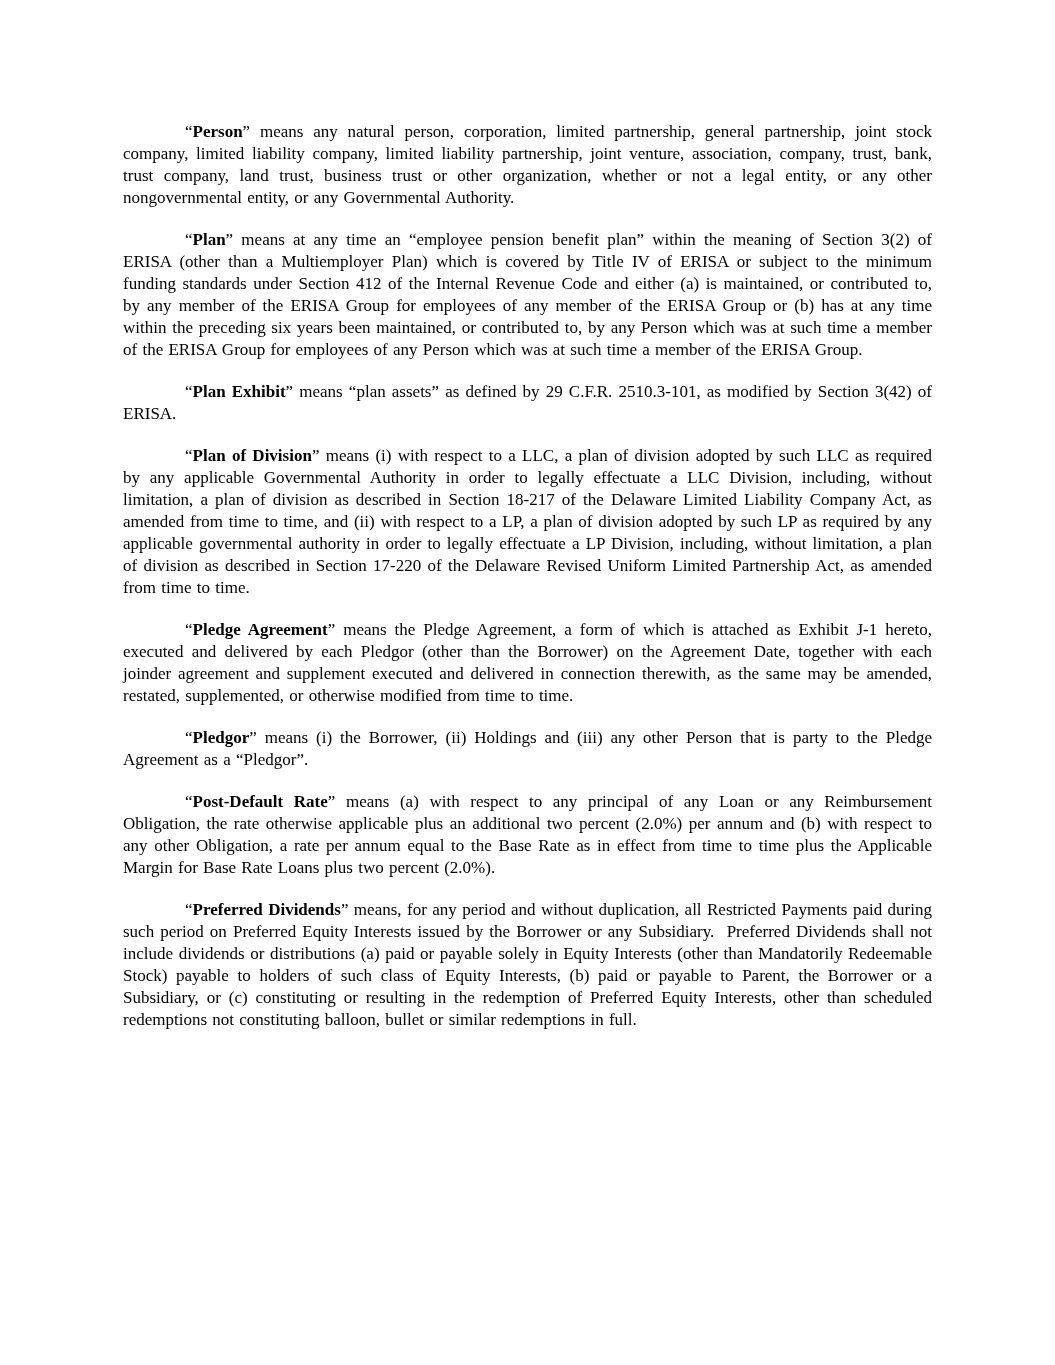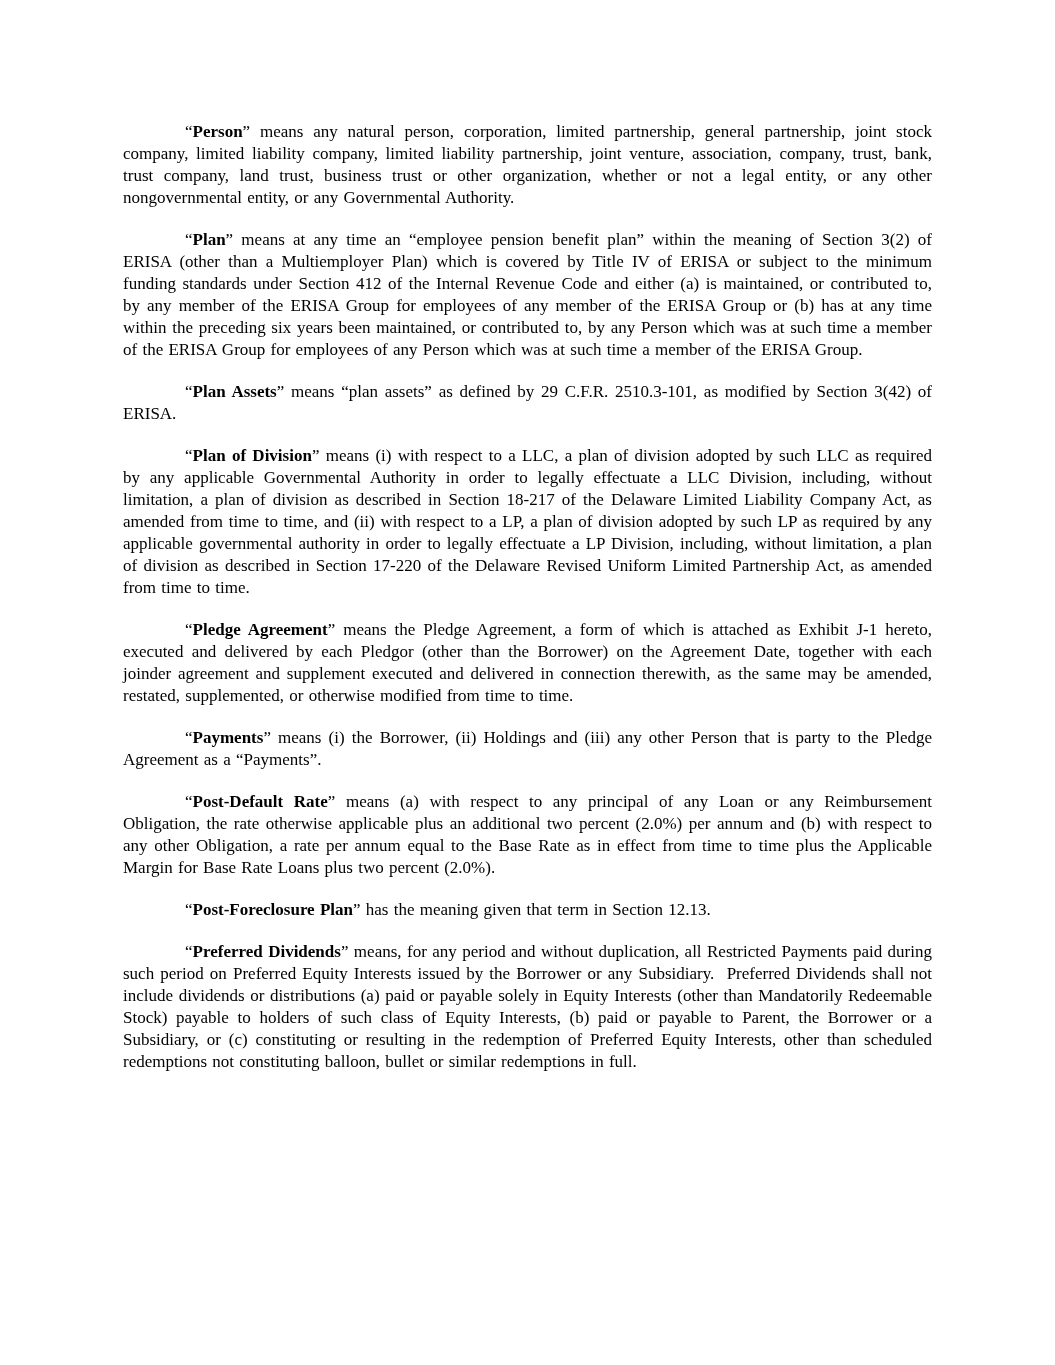--- a/index.html
+++ b/index.html
@@ -53,22 +53,21 @@
     margin-top: 19px;
   }
 </style>
 </head>
 <body>
 
 <div class="page">
   <div class="content">
       <p class="para"><span>“</span><span class="bold">Person</span><span>” means any natural person, corporation, limited partnership, general partnership, joint stock company, limited liability company, limited liability partnership, joint venture, association, company, trust, bank, trust company, land trust, business trust or other organization, whether or not a legal entity, or any other nongovernmental entity, or any Governmental Authority.</span></p>
       <p class="para"><span>“</span><span class="bold">Plan</span><span>” means at any time an “employee pension benefit plan” within the meaning of Section 3(2) of ERISA (other than a Multiemployer Plan) which is covered by Title IV of ERISA or subject to the minimum funding standards under Section 412 of the Internal Revenue Code and either (a) is maintained, or contributed to, by any member of the ERISA Group for employees of any member of the ERISA Group or (b) has at any time within the preceding six years been maintained, or contributed to, by any Person which was at such time a member of the ERISA Group for employees of any Person which was at such time a member of the ERISA Group.</span></p>
-      <p class="para"><span>“</span><span class="bold">Plan Assets</span><span>” means “plan assets” as defined by 29 C.F.R. 2510.3-101, as modified by Section 3(42) of ERISA.</span></p>
+      <p class="para"><span>“</span><span class="bold">Plan Exhibit</span><span>” means “plan assets” as defined by 29 C.F.R. 2510.3-101, as modified by Section 3(42) of ERISA.</span></p>
       <p class="para"><span>“</span><span class="bold">Plan of Division</span><span>” means (i) with respect to a LLC, a plan of division adopted by such LLC as required by any applicable Governmental Authority in order to legally effectuate a LLC Division, including, without limitation, a plan of division as described in Section 18-217 of the Delaware Limited Liability Company Act, as amended from time to time, and (ii) with respect to a LP, a plan of division adopted by such LP as required by any applicable governmental authority in order to legally effectuate a LP Division, including, without limitation, a plan of division as described in Section 17-220 of the Delaware Revised Uniform Limited Partnership Act, as amended from time to time.</span></p>
       <p class="para"><span>“</span><span class="bold">Pledge Agreement</span><span>” means the Pledge Agreement, a form of which is attached as </span><span class="underline">Exhibit J-1</span><span> hereto, executed and delivered by each Pledgor (other than the Borrower) on the Agreement Date, together with each joinder agreement and supplement executed and delivered in connection therewith, as the same may be amended, restated, supplemented, or otherwise modified from time to time.</span></p>
-      <p class="para"><span>“</span><span class="bold">Payments</span><span>” means (i) the Borrower, (ii) Holdings and (iii) any other Person that is party to the Pledge Agreement as a “Payments”.</span></p>
+      <p class="para"><span>“</span><span class="bold">Pledgor</span><span>” means (i) the Borrower, (ii) Holdings and (iii) any other Person that is party to the Pledge Agreement as a “Pledgor”.</span></p>
       <p class="para"><span>“</span><span class="bold">Post-Default Rate</span><span>” means (a) with respect to any principal of any Loan or any Reimbursement Obligation, the rate otherwise applicable </span><span class="underline">plus</span><span> an additional two percent (2.0%) per annum and (b) with respect to any other Obligation, a rate per annum equal to the Base Rate as in effect from time to time </span><span class="underline">plus</span><span> the Applicable Margin for Base Rate Loans </span><span class="underline">plus</span><span> two percent (2.0%).</span></p>
-      <p class="para"><span>“</span><span class="bold">Post-Foreclosure Plan</span><span>” has the meaning given that term in Section 12.13.</span></p>
       <p class="para"><span>“</span><span class="bold">Preferred Dividends</span><span>” means, for any period and without duplication, all Restricted Payments paid during such period on Preferred Equity Interests issued by the Borrower or any Subsidiary.&nbsp; Preferred Dividends shall not include dividends or distributions (a) paid or payable solely in Equity Interests (other than Mandatorily Redeemable Stock) payable to holders of such class of Equity Interests, (b) paid or payable to Parent, the Borrower or a Subsidiary, or (c) constituting or resulting in the redemption of Preferred Equity Interests, other than scheduled redemptions not constituting balloon, bullet or similar redemptions in full.</span></p>
     </div>
   <div class="doc-id">NAI-5009845676v8</div>
 </div>
 
 </body></html>

